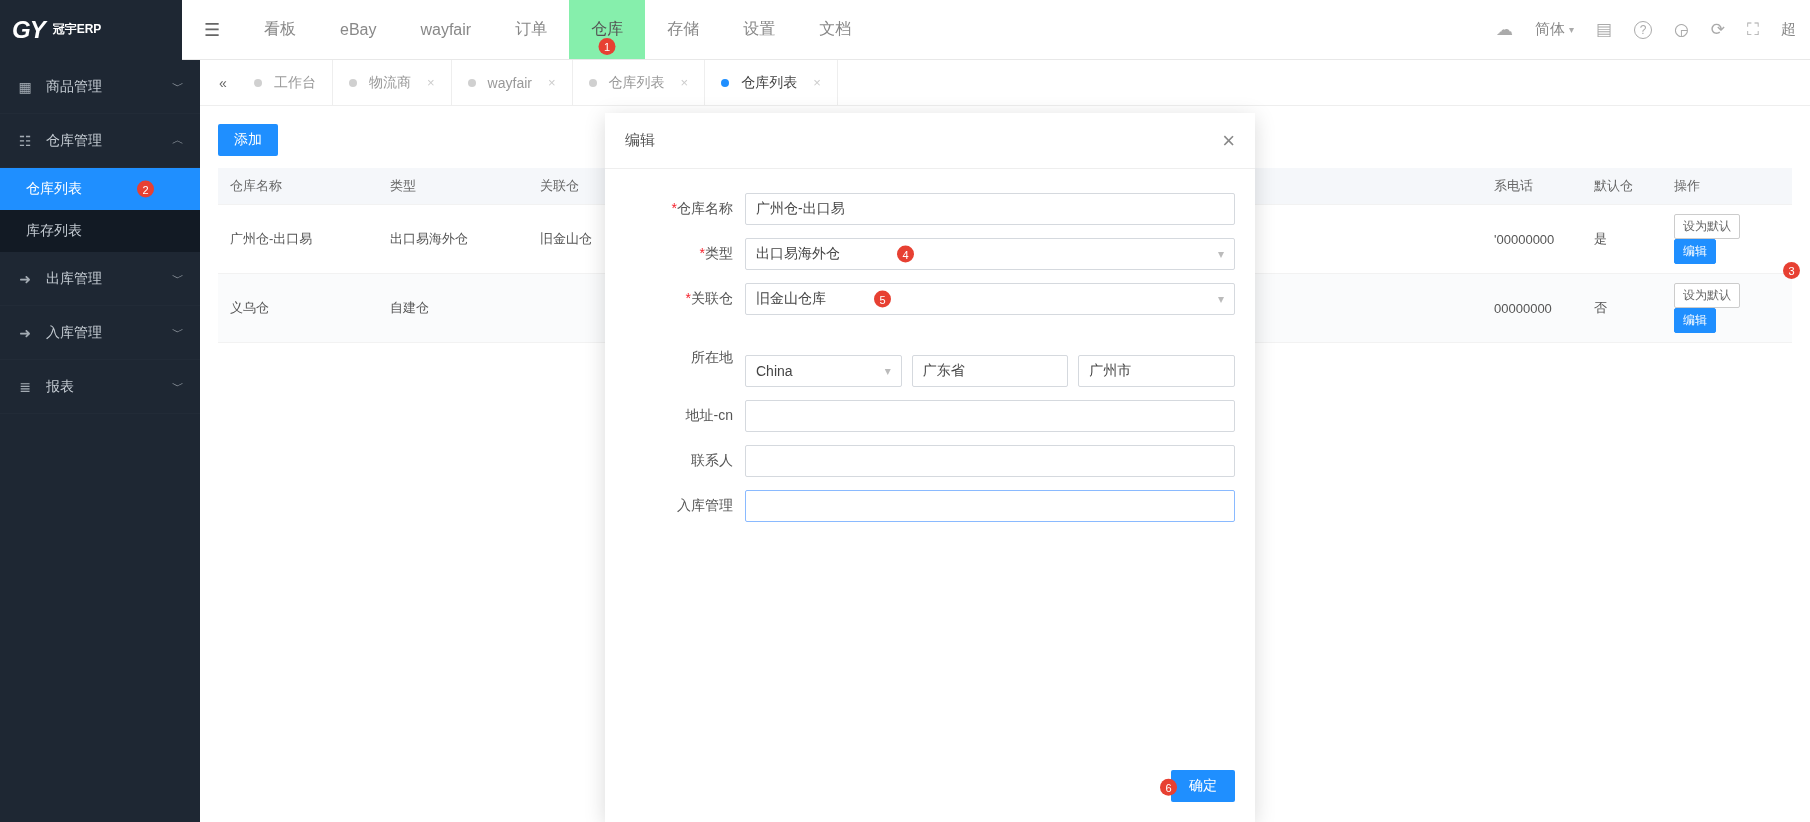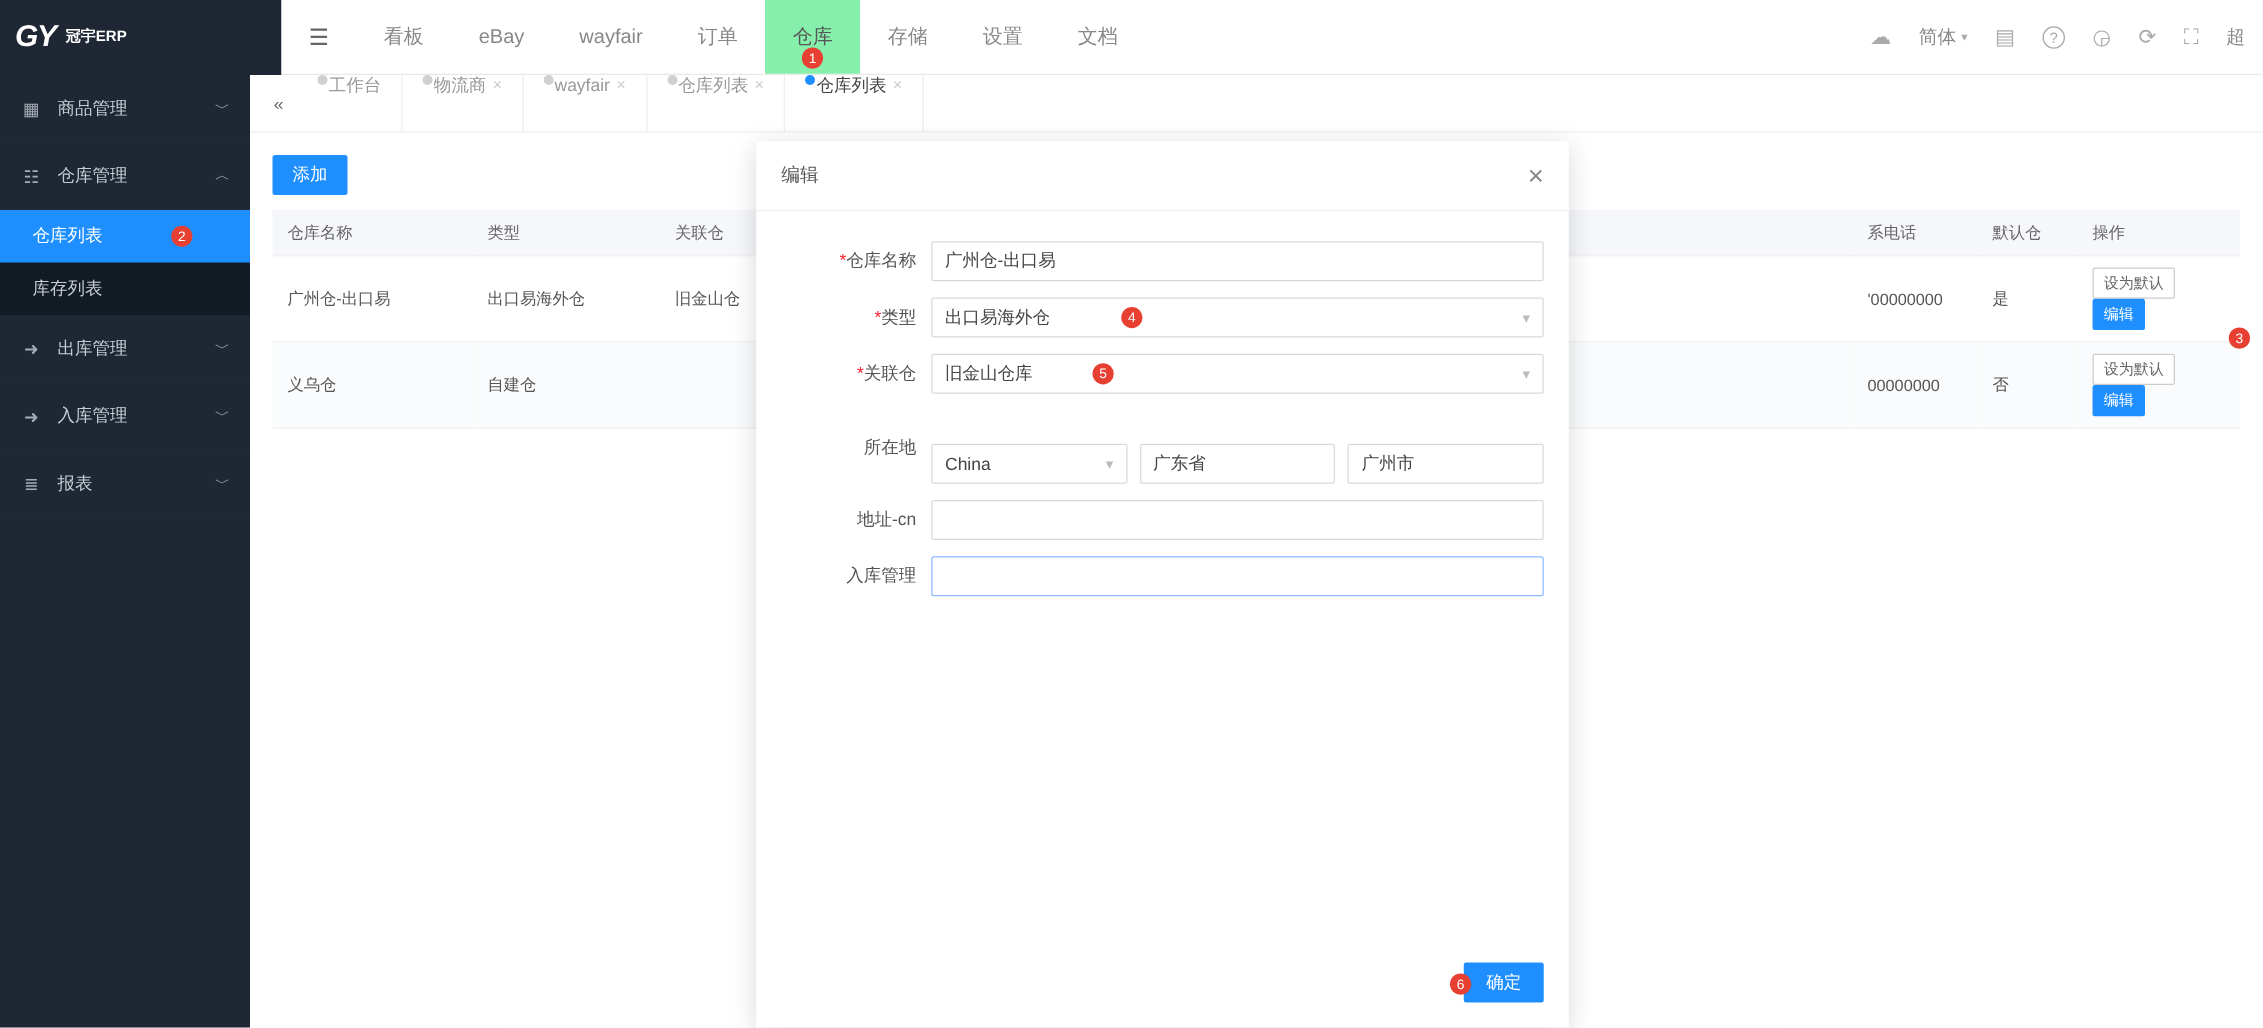--- a/index.html
+++ b/index.html
@@ -1,20 +1,20 @@
 <!DOCTYPE html>
 <html><head>
 <meta charset="utf-8">
 <style>
 * { box-sizing: border-box; margin: 0; padding: 0; }
 body { font-family: "Helvetica Neue", Arial, "Microsoft YaHei", sans-serif; font-size: 14px; color: #333; background: #f0f2f5; overflow: hidden; width: 1810px; height: 822px; }
 
 
 .top-header { height: 60px; background: #fff; border-bottom: 1px solid #e8e8e8; display: flex; align-items: center; }
-.logo-area { width: 225px; height: 60px; background: #1e2733; display: flex; align-items: center; padding-left: 12px; color: #fff; gap: 8px; }
+.logo-area { width: 182px; height: 60px; background: #1e2733; display: flex; align-items: center; padding-left: 12px; color: #fff; gap: 8px; }
 .logo-text { font-size: 24px; font-weight: bold; font-style: italic; letter-spacing: -1px; }
 .logo-sub { font-size: 12px; font-weight: 700; }
 .collapse-icon { width: 60px; text-align: center; color: #666; cursor: pointer; font-size: 18px; }
 .top-nav { display: flex; flex: 1; height: 100%; }
 .top-nav-item { padding: 0 22px; display: flex; align-items: center; color: #888; font-size: 16px; cursor: pointer; position: relative; }
 .top-nav-item.active { background: #86efac; color: #555; justify-content: flex-end; }
 .top-right { display: flex; align-items: center; gap: 22px; padding-right: 14px; color: #aaa; }
 .top-right-item { cursor: pointer; font-size: 17px; display: flex; align-items: center; gap: 4px; }
 .top-right-text { font-size: 15px; color: #888; }
 
@@ -23,21 +23,21 @@
 .side-item { height: 54px; display: flex; align-items: center; padding: 0 16px; cursor: pointer; gap: 12px; border-bottom: 1px solid rgba(255,255,255,0.02); }
 .side-item .icon { width: 18px; text-align: center; opacity: 0.8; }
 .side-item .chev { margin-left: auto; font-size: 12px; opacity: 0.7; }
 .side-sub { height: 42px; display: flex; align-items: center; padding-left: 26px; cursor: pointer; background: #121a24; }
 .side-sub.active { background: #1f8fff; color: #fff; }
 
 
 .main { position: absolute; left: 200px; top: 60px; right: 0; bottom: 0; background: #fff; }
 .tabs-bar { height: 46px; border-bottom: 1px solid #eee; display: flex; align-items: center; padding-left: 8px; }
 .tabs-collapse { width: 30px; text-align: center; color: #666; cursor: pointer; }
-.tab { height: 46px; padding: 0 16px; display: flex; gap: 1px; border-right: 1px solid #eee; color: #999; cursor: pointer; font-size: 14px; }
+.tab { height: 46px; padding: 0 16px; display: flex; align-items: center; gap: 12px; border-right: 1px solid #eee; color: #999; cursor: pointer; font-size: 14px; }
 .tab .dot { width: 8px; height: 8px; border-radius: 50%; background: #d0d0d0; }
 .tab.active .dot { background: #1f8fff; }
 .tab.active { color: #444; }
 .tab-close { color: #ccc; font-size: 13px; margin-left: 4px; }
 
 
 .content { padding: 18px; }
 .add-btn { background: #1f8fff; color: #fff; border: none; padding: 7px 16px; border-radius: 2px; cursor: pointer; font-size: 14px; }
 .data-table { width: 100%; border-collapse: collapse; margin-top: 12px; table-layout: fixed; }
 .data-table th, .data-table td { text-align: left; padding: 9px 12px; border-bottom: 1px solid #f2f2f2; font-size: 13px; color: #555; }
@@ -279,20 +279,24 @@
         <input class="form-input" value="广州市" style="">
       </div>
     </div>
 
     <div class="form-row">
       <div class="form-label"><span>地址-cn</span></div>
       <div class="form-control"><input class="form-input" value="" style=""></div>
     </div>
 
 
+    <div class="form-row">
+      <div class="form-label"><span>联系人</span></div>
+      <div class="form-control"><input class="form-input" value="" style=""></div>
+    </div>
 
     <div class="form-row">
       <div class="form-label"><span>入库管理</span></div>
       <div class="form-control"><input class="form-input" style="border-color: rgb(138, 186, 255);" value=""></div>
     </div>
 
   </div>
   <div class="dlg-footer" style="position:relative;">
     <div class="num-badge num-badge-sm" style="right:78px; top:50%; transform:translateY(-60%);">6</div>
     <button class="confirm-btn">确定</button>

